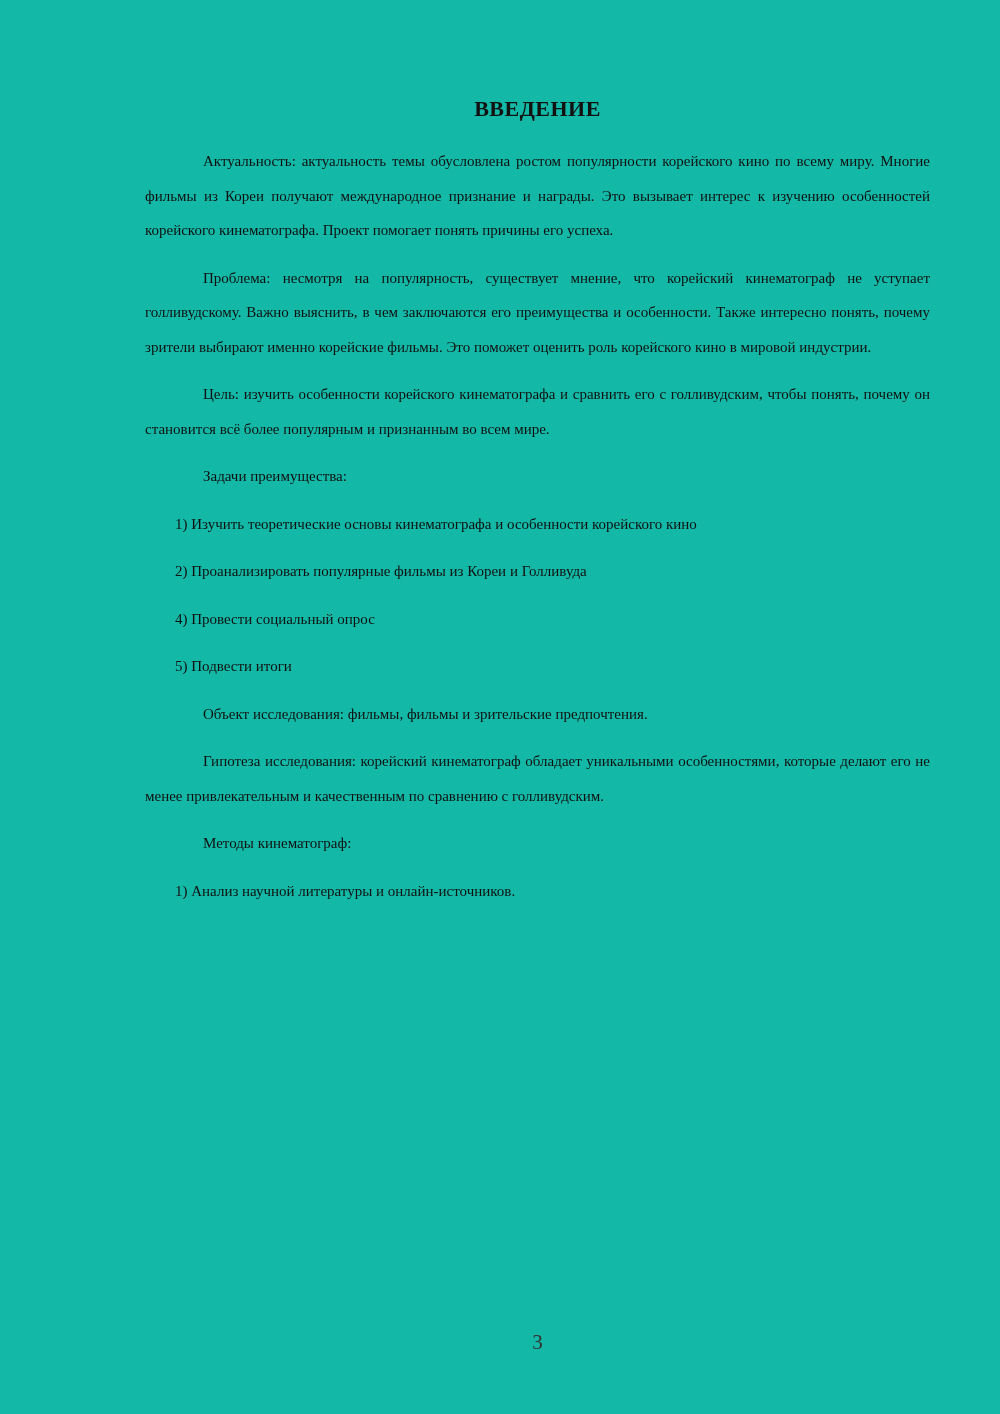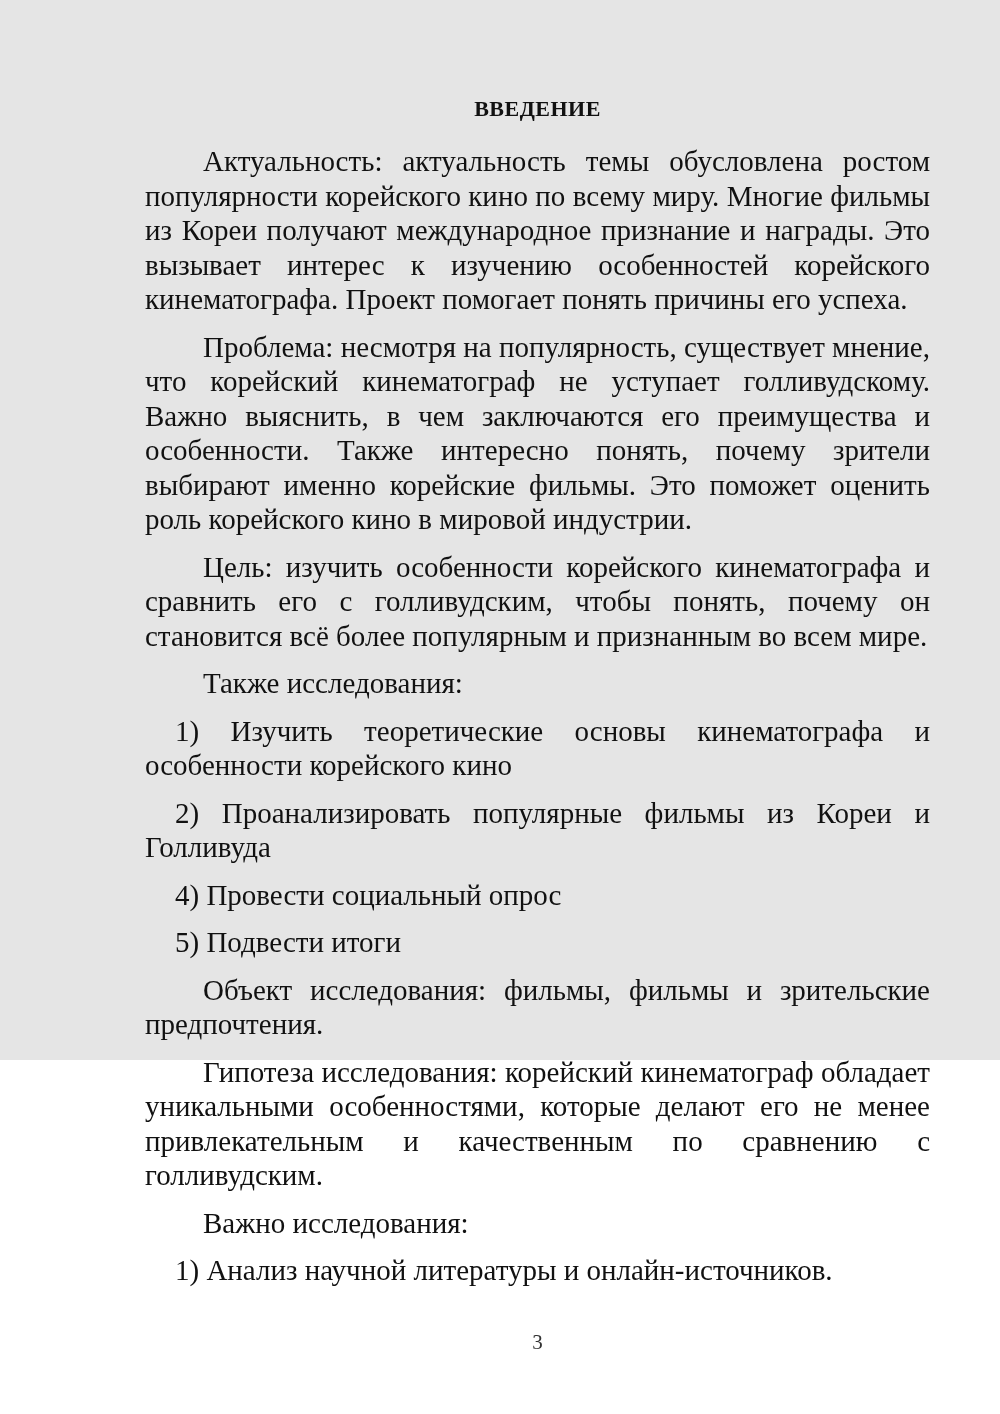--- a/index.html
+++ b/index.html
@@ -12,39 +12,39 @@
     height: 1414px;
     position: relative;
     font-family: "Liberation Serif", "DejaVu Serif", serif;
     color: #111111;
     overflow: hidden;
   }
   .page {
     position: absolute;
     top: 0; left: 0;
     width: 1000px;
-    height: 1060px;
-    background: #e5e5e5;
+    height: 1414px;
+    background: #14b8a6;
   }
   .content {
     position: absolute;
     top: 96px;
     left: 145px;
     width: 785px;
   }
   .doc-title {
     text-align: center;
     font-weight: bold;
     font-size: 22px;
     line-height: 26px;
     margin: 0 0 22px 0;
     letter-spacing: 0.5px;
   }
   p.body-para, p.list-para {
-    font-size: 29px;
+    font-size: 15px;
     line-height: 34.5px;
     margin: 0 0 13px 0;
     text-align: justify;
     text-justify: inter-word;
   }
   p.body-para {
     text-indent: 58px;
   }
   p.list-para {
     text-indent: 30px;
@@ -63,29 +63,29 @@
 <body>
 
 <div class="page">
   <div class="content">
 
     <h1 class="doc-title">ВВЕДЕНИЕ</h1>
 
     <p class="body-para">Актуальность: актуальность темы обусловлена ростом популярности корейского кино по всему миру. Многие фильмы из Кореи получают международное признание и награды. Это вызывает интерес к изучению особенностей корейского кинематографа. Проект помогает понять причины его успеха.</p>
     <p class="body-para">Проблема: несмотря на популярность, существует мнение, что корейский кинематограф не уступает голливудскому. Важно выяснить, в чем заключаются его преимущества и особенности. Также интересно понять, почему зрители выбирают именно корейские фильмы. Это поможет оценить роль корейского кино в мировой индустрии.</p>
     <p class="body-para">Цель: изучить особенности корейского кинематографа и сравнить его с голливудским, чтобы понять, почему он становится всё более популярным и признанным во всем мире.</p>
-    <p class="body-para">Также исследования:</p>
+    <p class="body-para">Задачи преимущества:</p>
 
     <p class="list-para">1) Изучить теоретические основы кинематографа и особенности корейского кино</p>
     <p class="list-para">2) Проанализировать популярные фильмы из Кореи и Голливуда</p>
     <p class="list-para">4) Провести социальный опрос</p>
     <p class="list-para">5) Подвести итоги</p>
 
     <p class="body-para">Объект исследования: фильмы, фильмы и зрительские предпочтения.</p>
     <p class="body-para">Гипотеза исследования: корейский кинематограф обладает уникальными особенностями, которые делают его не менее привлекательным и качественным по сравнению с голливудским.</p>
-    <p class="body-para">Важно исследования:</p>
+    <p class="body-para">Методы кинематограф:</p>
 
     <p class="list-para">1) Анализ научной литературы и онлайн-источников.</p>
 
   </div>
 
   <div class="page-number">3</div>
 </div>
 
 </body></html>

